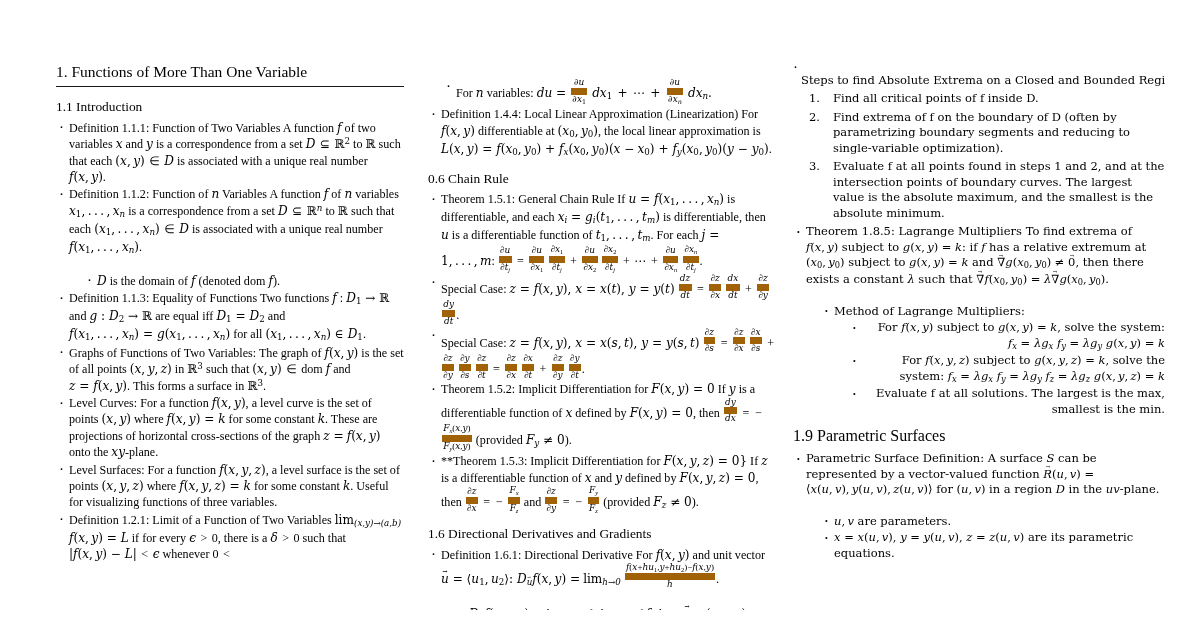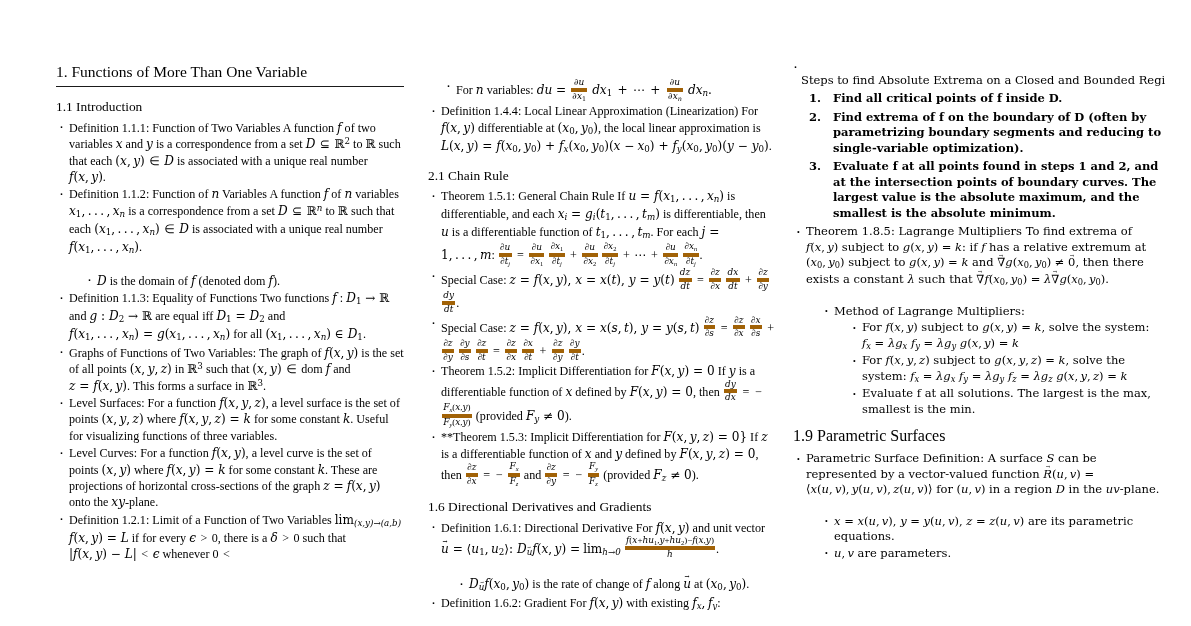--- a/index.html
+++ b/index.html
@@ -36,23 +36,23 @@
   }
   li.b2 {
     position:relative; padding-left:14px; margin:0 0 1px 0;
     font-size:12.1px; line-height:1.355;
   }
   li.b2:before {
     content:"\00B7"; position:absolute; left:4px; top:-0.5px;
     font-size:15px; line-height:1.1;
   }
   ul.lvl2 { margin:16px 0 1px 14px; }
-  ul.lvl3 { margin:1px 0 1px 14px; }
-
-  ol.steps { counter-reset:st; margin:3px 0 2px 16px;font-weight:bold; }
+  ul.lvl3 { margin:1px 0 1px 14px;text-align:right; }
+
+  ol.steps { counter-reset:st; margin:3px 0 2px 16px; }
   ol.steps > li {
     position:relative; padding-left:24px; margin:0 0 3px 0;
     font-size:12.1px; line-height:1.345;
   }
   ol.steps > li:before {
     counter-increment:st; content:counter(st) ".";
     position:absolute; left:0; top:0;
   }
 
   .lead { font-size:12.1px; line-height:1.345; margin:0 0 1px 0; }
@@ -67,21 +67,21 @@
   .bb { font-family:"DejaVu Serif", serif; }
   .sub { font-size:0.72em; vertical-align:-0.25em; font-style:italic; }
   .subn { font-size:0.72em; vertical-align:-0.25em; font-style:normal; }
   .sup { font-size:0.72em; vertical-align:0.45em; font-style:normal; }
   .op { font-style:normal; padding:0 0.12em; }
   .frac {
     display:inline-block; vertical-align:-0.48em; text-align:center;
     font-size:0.74em; line-height:1.08; margin:0 0.1em;
   }
   .frac > span { display:block; padding:0 0.15em; }
-  .frac > .den { border-top:4px solid #a16207; }
+  .frac > .den { border-top:7px solid #a16207; }
   .vec { position:relative; display:inline-block; }
   .vec:after {
     content:"\2192"; position:absolute; left:50%; top:-0.62em;
     transform:translateX(-50%) scaleX(0.8); font-size:0.62em; font-style:normal;
   }
   .ovl { position:relative; display:inline-block; }
   .ovl:after {
     content:"\2192"; position:absolute; left:50%; top:-0.5em;
     transform:translateX(-50%) scaleX(0.75); font-size:0.6em; font-style:normal;
   }
@@ -119,29 +119,29 @@
         Definition 1.1.3: Equality of Functions Two functions <span class="mi">f</span> :
         <span class="m"><span class="mi">D</span><span class="subn">1</span> → <span class="bb">ℝ</span></span> and <span class="m"><span class="mi">g</span> : <span class="mi">D</span><span class="subn">2</span> → <span class="bb">ℝ</span></span> are equal iff <span class="m"><span class="mi">D</span><span class="subn">1</span> = <span class="mi">D</span><span class="subn">2</span></span> and
         <span class="m"><span class="mi">f</span>(<span class="mi">x</span><span class="subn">1</span>, . . . , <span class="mi">x</span><span class="sub">n</span>) = <span class="mi">g</span>(<span class="mi">x</span><span class="subn">1</span>, . . . , <span class="mi">x</span><span class="sub">n</span>)</span> for all <span class="m">(<span class="mi">x</span><span class="subn">1</span>, . . . , <span class="mi">x</span><span class="sub">n</span>) ∈ <span class="mi">D</span><span class="subn">1</span></span>.
       </li>
       <li class="b1">
         Graphs of Functions of Two Variables: The graph of <span class="m"><span class="mi">f</span>(<span class="mi">x</span>, <span class="mi">y</span>)</span> is
         the set of all points <span class="m">(<span class="mi">x</span>, <span class="mi">y</span>, <span class="mi">z</span>)</span> in <span class="bb">ℝ<span class="sup">3</span></span> such that <span class="m">(<span class="mi">x</span>, <span class="mi">y</span>)</span> <span class="op">∈</span> dom <span class="mi">f</span>
         and <span class="m"><span class="mi">z</span> = <span class="mi">f</span>(<span class="mi">x</span>, <span class="mi">y</span>)</span>. This forms a surface in <span class="bb">ℝ<span class="sup">3</span></span>.
       </li>
       <li class="b1">
-        Level Surfaces: For a function <span class="m"><span class="mi">f</span>(<span class="mi">x</span>, <span class="mi">y</span>, <span class="mi">z</span>)</span>, a level surface is the
-        set of points <span class="m">(<span class="mi">x</span>, <span class="mi">y</span>, <span class="mi">z</span>)</span> where <span class="m"><span class="mi">f</span>(<span class="mi">x</span>, <span class="mi">y</span>, <span class="mi">z</span>) = <span class="mi">k</span></span> for some constant
-        <span class="mi">k</span>. Useful for visualizing functions of three variables.
-      </li>
-      <li class="b1">
         Level Curves: For a function <span class="m"><span class="mi">f</span>(<span class="mi">x</span>, <span class="mi">y</span>)</span>, a level curve is the set of
         points <span class="m">(<span class="mi">x</span>, <span class="mi">y</span>)</span> where <span class="m"><span class="mi">f</span>(<span class="mi">x</span>, <span class="mi">y</span>) = <span class="mi">k</span></span> for some constant <span class="mi">k</span>. These
         are projections of horizontal cross-sections of the graph <span class="m"><span class="mi">z</span> =</span>
         <span class="m"><span class="mi">f</span>(<span class="mi">x</span>, <span class="mi">y</span>)</span> onto the <span class="mi">xy</span>-plane.
+      </li>
+      <li class="b1">
+        Level Surfaces: For a function <span class="m"><span class="mi">f</span>(<span class="mi">x</span>, <span class="mi">y</span>, <span class="mi">z</span>)</span>, a level surface is the
+        set of points <span class="m">(<span class="mi">x</span>, <span class="mi">y</span>, <span class="mi">z</span>)</span> where <span class="m"><span class="mi">f</span>(<span class="mi">x</span>, <span class="mi">y</span>, <span class="mi">z</span>) = <span class="mi">k</span></span> for some constant
+        <span class="mi">k</span>. Useful for visualizing functions of three variables.
       </li>
     </ul>
 
 
     <ul>
       <li class="b1">
         Definition 1.2.1: Limit of a Function of Two Variables
         <span class="m">lim<span class="sub">(<span class="mi">x</span>,<span class="mi">y</span>)→(<span class="mi">a</span>,<span class="mi">b</span>)</span></span> <span class="m"><span class="mi">f</span>(<span class="mi">x</span>, <span class="mi">y</span>) = <span class="mi">L</span></span> if for every <span class="mi">ϵ</span> <span class="op">&gt;</span> 0, there is a <span class="mi">δ</span> <span class="op">&gt;</span> 0
         such that <span class="m">|<span class="mi">f</span>(<span class="mi">x</span>, <span class="mi">y</span>) − <span class="mi">L</span>|</span> <span class="op">&lt;</span> <span class="mi">ϵ</span> whenever 0 <span class="op">&lt;</span>
       </li>
@@ -162,21 +162,21 @@
 
     <ul>
       <li class="b1">
         Definition 1.4.4: Local Linear Approximation (Linearization)
         For <span class="m"><span class="mi">f</span>(<span class="mi">x</span>, <span class="mi">y</span>)</span> differentiable at <span class="m">(<span class="mi">x</span><span class="subn">0</span>, <span class="mi">y</span><span class="subn">0</span>)</span>, the local linear
         approximation is <span class="m"><span class="mi">L</span>(<span class="mi">x</span>, <span class="mi">y</span>) = <span class="mi">f</span>(<span class="mi">x</span><span class="subn">0</span>, <span class="mi">y</span><span class="subn">0</span>) + <span class="mi">f</span><span class="sub">x</span>(<span class="mi">x</span><span class="subn">0</span>, <span class="mi">y</span><span class="subn">0</span>)(<span class="mi">x</span> −</span>
         <span class="m"><span class="mi">x</span><span class="subn">0</span>) + <span class="mi">f</span><span class="sub">y</span>(<span class="mi">x</span><span class="subn">0</span>, <span class="mi">y</span><span class="subn">0</span>)(<span class="mi">y</span> − <span class="mi">y</span><span class="subn">0</span>)</span>.
       </li>
     </ul>
 
-    <h2 class="doc-h2">2.1 Chain Rule</h2>
+    <h2 class="doc-h2">0.6 Chain Rule</h2>
 
     <ul>
       <li class="b1">
         Theorem 1.5.1: General Chain Rule If <span class="m"><span class="mi">u</span> = <span class="mi">f</span>(<span class="mi">x</span><span class="subn">1</span>, . . . , <span class="mi">x</span><span class="sub">n</span>)</span> is
         differentiable, and each <span class="m"><span class="mi">x</span><span class="sub">i</span> = <span class="mi">g</span><span class="sub">i</span>(<span class="mi">t</span><span class="subn">1</span>, . . . , <span class="mi">t</span><span class="sub">m</span>)</span> is differentiable,
         then <span class="mi">u</span> is a differentiable function of <span class="m"><span class="mi">t</span><span class="subn">1</span>, . . . , <span class="mi">t</span><span class="sub">m</span></span>. For each <span class="m"><span class="mi">j</span> =</span>
         <span class="m">1, . . . , <span class="mi">m</span></span>:
         <span class="frac"><span class="num">∂<span class="mi">u</span></span><span class="den">∂<span class="mi">t</span><span class="sub">j</span></span></span>
         <span class="op">=</span>
         <span class="frac"><span class="num">∂<span class="mi">u</span></span><span class="den">∂<span class="mi">x</span><span class="subn">1</span></span></span>
@@ -300,24 +300,24 @@
 
     <h2 class="doc-h2">1.9 Parametric Surfaces</h2>
 
     <ul>
       <li class="b1">
         Parametric Surface Definition: A surface <span class="mi">S</span> can be represented
         by a vector-valued function <span class="m"><span class="ovl"><span class="mi">R</span></span>(<span class="mi">u</span>, <span class="mi">v</span>) =</span>
         <span class="m">⟨<span class="mi">x</span>(<span class="mi">u</span>, <span class="mi">v</span>), <span class="mi">y</span>(<span class="mi">u</span>, <span class="mi">v</span>), <span class="mi">z</span>(<span class="mi">u</span>, <span class="mi">v</span>)⟩</span> for <span class="m">(<span class="mi">u</span>, <span class="mi">v</span>)</span> in a region <span class="mi">D</span> in the <span class="mi">uv</span>-plane.
         <ul class="lvl2">
           <li class="b2">
+            <span class="m"><span class="mi">u</span>, <span class="mi">v</span></span> are parameters.
+          </li>
+          <li class="b2">
             <span class="m"><span class="mi">x</span> = <span class="mi">x</span>(<span class="mi">u</span>, <span class="mi">v</span>), <span class="mi">y</span> = <span class="mi">y</span>(<span class="mi">u</span>, <span class="mi">v</span>), <span class="mi">z</span> = <span class="mi">z</span>(<span class="mi">u</span>, <span class="mi">v</span>)</span> are its parametric
             equations.
           </li>
-          <li class="b2">
-            <span class="m"><span class="mi">u</span>, <span class="mi">v</span></span> are parameters.
-          </li>
         </ul>
       </li>
     </ul>
   </div>
 
 </div>
 
 </body></html>

